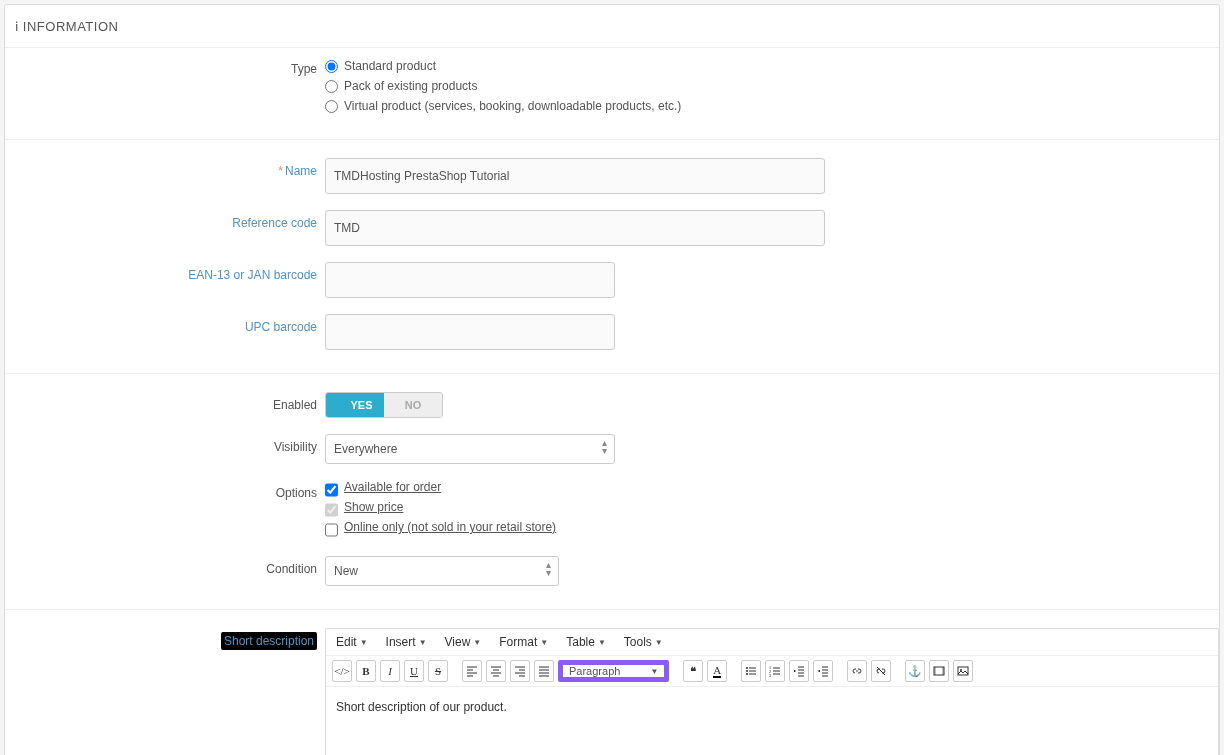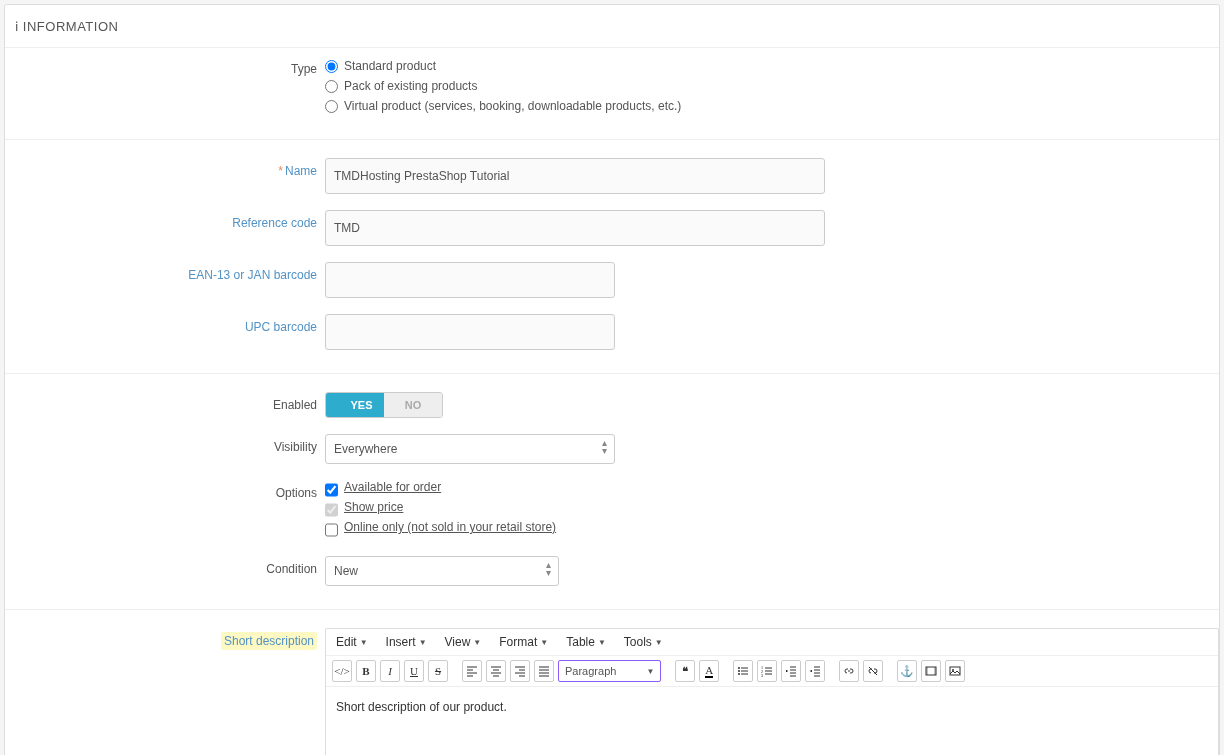--- a/index.html
+++ b/index.html
@@ -4,21 +4,21 @@
 <style>
 * { box-sizing: border-box; margin: 0; padding: 0; }
 body { font-family: -apple-system, "Helvetica Neue", Helvetica, Arial, sans-serif; font-size: 12px; color: #555; background: #f5f5f5; }
 .panel { background: #fff; border: 1px solid #ddd; margin: 4px; border-radius: 3px; }
 .panel-header { padding: 12px 10px; border-bottom: 1px solid #eee; font-size: 13px; color: #555; letter-spacing: 0.5px; }
 .panel-header .icon { font-style: normal; margin-right: 4px; }
 .panel-body { padding: 0; }
 .form-group { padding: 8px 0; display: flex; align-items: flex-start; }
 .separator { border-top: 1px solid #eee; margin: 15px 0 10px 0; }
 .label-col { width: 320px; text-align: right; padding-right: 8px; padding-top: 6px; color: #5292c4; font-size: 12px; }
-.label-col span.highlight { background: #fef9c3; padding: 2px 3px; border-radius: 2px; }
+.label-col span.highlight { background: #000000; padding: 2px 3px; border-radius: 2px; }
 .label-dark { color: #555 !important; }
 .req { color: #e08f5f; margin-right: 2px; }
 .field-col { flex: 1; padding-right: 20px; }
 input[type=text] { height: 36px; border: 1px solid #ccc; border-radius: 3px; padding: 0 8px; font-size: 12px; color: #555; background: #fafafa; }
 input[type=text].wide { width: 500px; }
 input[type=text].med { width: 290px; }
 .radio-row { display: flex; align-items: center; height: 20px; font-size: 12px; color: #555; }
 .radio-row input[type=radio] { margin-right: 6px; }
 .check-row { display: flex; height: 20px; font-size: 12px; color: #555; text-decoration: underline; }
 .check-row input[type=checkbox] { margin-right: 6px; }
@@ -29,21 +29,21 @@
 .select { position: relative; display: inline-block; }
 .select select { appearance: none; -webkit-appearance: none; height: 30px; border: 1px solid #ccc; border-radius: 3px; padding: 0 28px 0 8px; font-size: 12px; background: #fff; color: #555; }
 .select .arrows { position: absolute; right: 8px; top: 5px; font-size: 10px; color: #888; pointer-events: none; line-height: 8px; }
 .editor { border: 1px solid #ddd; border-radius: 2px; margin-right: 0; flex: 1; }
 .editor-menubar { display: flex; gap: 0; padding: 3px 6px; border-bottom: 1px solid #eee; }
 .editor-menubar .menu { padding: 3px 4px; font-size: 12px; color: #333; cursor: pointer; display: flex; align-items: center; gap: 3px; margin-right: 10px; }
 .editor-menubar .menu .caret { font-size: 8px; color: #555; }
 .editor-toolbar { display: flex; gap: 4px; padding: 4px 6px; border-bottom: 1px solid #eee; flex-wrap: wrap; align-items: center; }
 .tb-btn { width: 20px; height: 22px; border: 1px solid #ccc; border-radius: 2px; background: #fff; display: flex; align-items: center; justify-content: center; font-size: 11px; font-family: Georgia, serif; cursor: pointer; color: #333; }
 .tb-btn svg { width: 12px; height: 12px; }
-.tb-select { height: 22px; border: 1px solid #8b5cf6; border-radius: 2px; background: #fff; display: flex; align-items: center; padding: 0 6px; font-size: 11px; gap: 30px; cursor: pointer; }
+.tb-select { height: 22px; border: 5px solid #8b5cf6; border-radius: 2px; background: #fff; display: flex; align-items: center; padding: 0 6px; font-size: 11px; gap: 30px; cursor: pointer; }
 .tb-select .caret { font-size: 8px; }
 .editor-content { padding: 12px 10px; min-height: 70px; font-size: 12px; color: #333; line-height: 1.4; }
 .editor-group-sep { width: 6px; }
 </style>
 </head>
 <body>
 
 <div class="panel">
   <div class="panel-header">
     <span class="icon">ℹ</span><span>INFORMATION</span>

